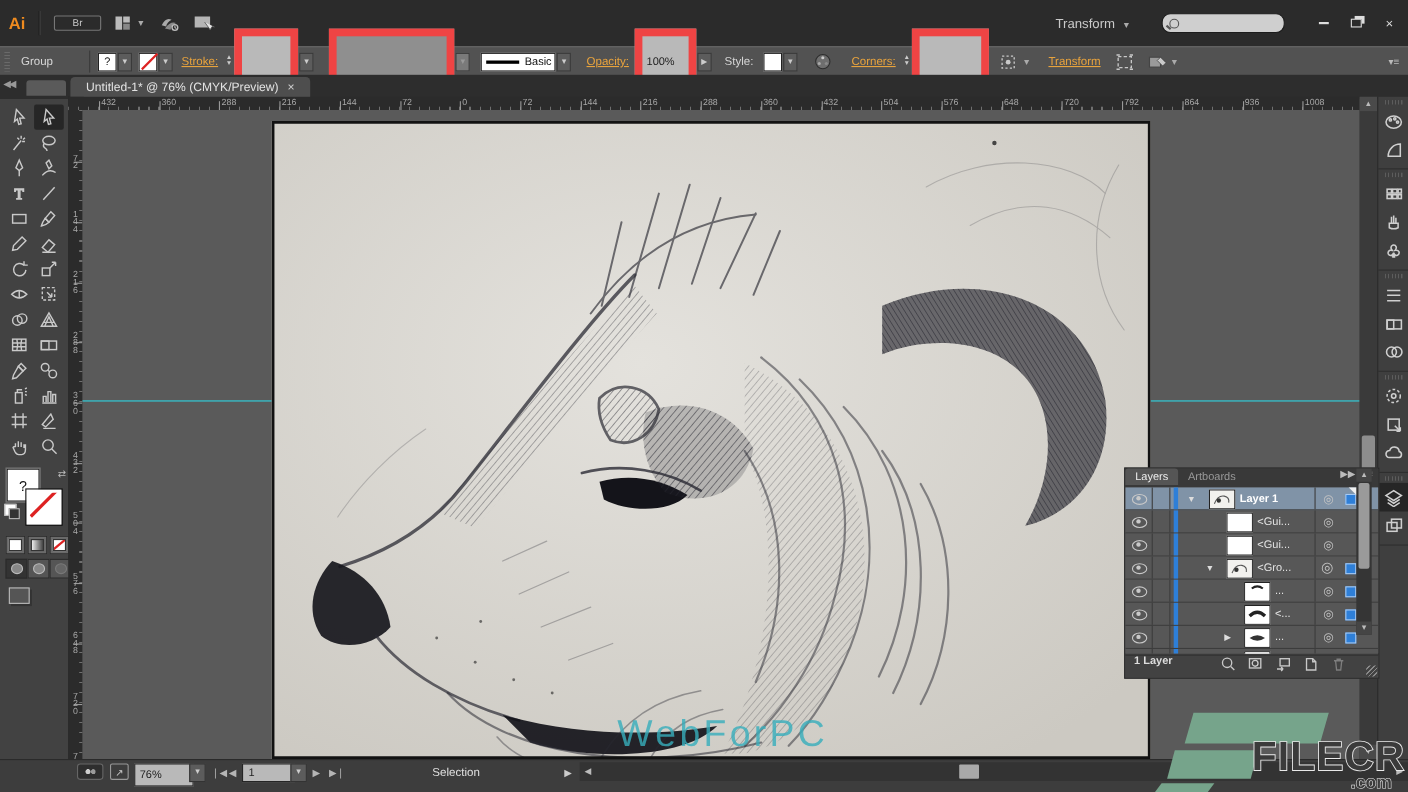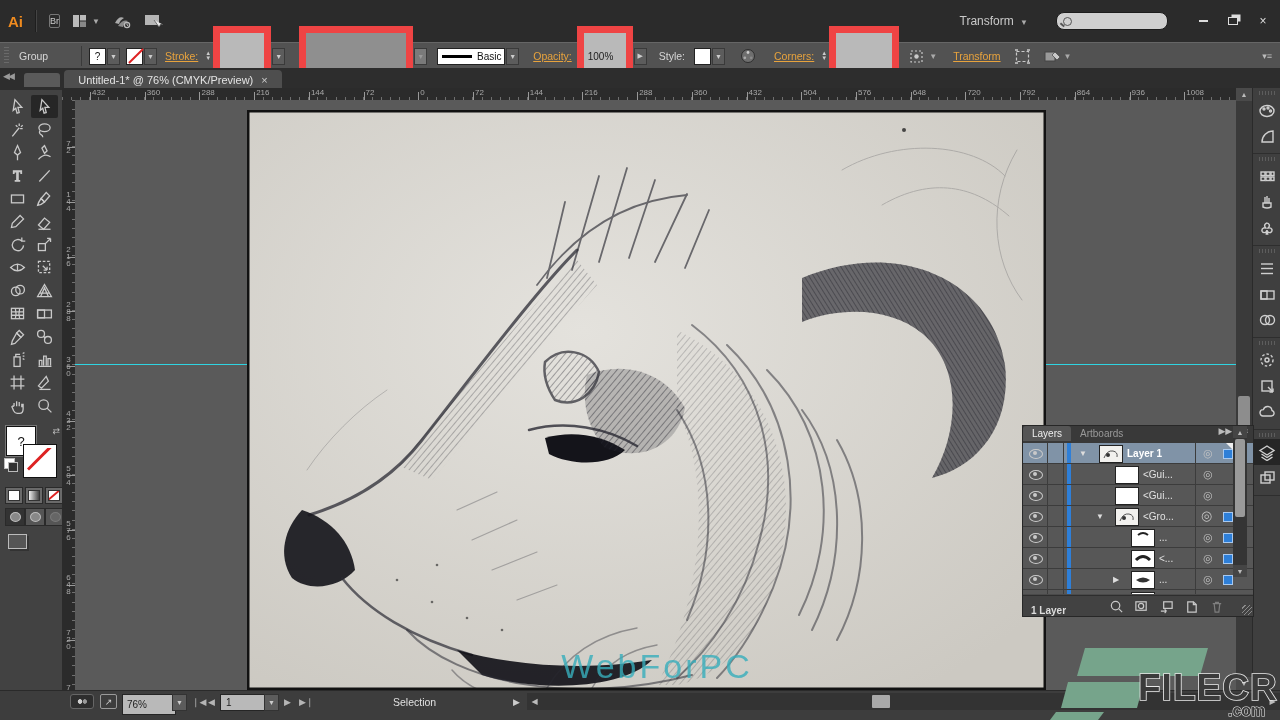--- a/index.html
+++ b/index.html
@@ -6,21 +6,21 @@
   #app{position:relative;width:1280px;height:720px;overflow:hidden;
        font-family:"Liberation Sans",sans-serif;background:#3f3f3f;
        -webkit-user-select:none;user-select:none;}
   
   #titlebar{position:absolute;left:0;top:0;width:1280px;height:42px;background:#2b2b2b;
             display:flex;align-items:center;color:#c9c9c9;font-size:12px;}
   #ai-logo{color:#ef8b1f;font-weight:bold;font-size:15px;margin:0 6px 0 8px;}
   .menu-item{padding:4px 11px;cursor:default;}
   .tb-sep{width:1px;height:22px;background:#1e1e1e;border-right:1px solid #444;margin:0 6px;}
   .qbtn{margin:0 6px;display:flex;align-items:center;color:#bbb;}
-  #br-btn{border:1px solid #777;font-size:9px;padding:1px 0;border-radius:2px;color:#ccc;}
+  #br-btn{border:1px solid #777;font-size:9px;padding:1px 16px;border-radius:2px;color:#ccc;}
   .mini-caret{font-size:8px;color:#aaa;margin-left:3px;}
   #titlebar-right{margin-left:auto;display:flex;align-items:center;}
   #workspace{font-size:12px;color:#c9c9c9;margin-right:28px;}
   #search-box{width:98px;height:16px;background:#cfcfcf;border:1px solid #1c1c1c;border-radius:8px;
               display:flex;align-items:center;padding:0 6px;margin-right:22px;}
   #search-icon{width:7px;height:7px;border:1.5px solid #555;border-radius:50%;position:relative;}
   #search-icon::after{content:"";position:absolute;left:-4px;top:6px;width:5px;height:1.5px;background:#555;transform:rotate(40deg);}
   .win-btn{width:26px;height:18px;display:flex;align-items:center;justify-content:center;color:#ddd;font-size:12px;margin-right:4px;}
   .win-btn.min::after{content:"";width:9px;border-bottom:2px solid #ddd;}
   .win-btn.restore::after{content:"";width:8px;height:6px;border:1.5px solid #ddd;box-shadow:3px -3px 0 -0.5px #ddd;}
@@ -131,21 +131,21 @@
   .llabel{position:absolute;top:5px;font-size:10px;color:#e2e2e2;white-space:nowrap;}
   .lrow.selected .llabel{color:#fff;font-weight:bold;}
   .rsep{position:absolute;left:172px;top:0;bottom:0;width:1px;background:#3c3c3c;}
   .target{position:absolute;left:180px;top:4px;font-size:11px;color:#c4c4c4;}
   .target.big{font-size:13px;top:2px;left:178px;}
   .selsq{position:absolute;left:200px;top:6px;width:8px;height:8px;background:#2e7fd8;border:1px solid #a9c9ef;}
   .corner-flag{position:absolute;right:18px;top:0;width:0;height:0;border-left:9px solid transparent;border-top:9px solid #f0f0f0;}
   #lp-scroll{position:absolute;left:210px;top:0;width:14px;height:151px;background:#353535;}
   #lp-sthumb{position:absolute;left:2px;top:13px;width:10px;height:78px;background:#9a9a9a;border-radius:2px;}
   .lp-sbtn{position:absolute;left:0;width:14px;height:12px;color:#bbb;font-size:7px;display:flex;align-items:center;justify-content:center;background:#454545;}
-  #lp-footer{position:absolute;left:0;bottom:0;width:100%;height:20px;background:#424242;border-top:1px solid #2e2e2e;display:flex;align-items:flex-end;}
+  #lp-footer{position:absolute;left:0;bottom:0;width:100%;height:20px;background:#424242;border-top:1px solid #2e2e2e;display:flex;align-items:flex-start;}
   #lp-count{font-size:10px;color:#ddd;margin-left:8px;font-weight:bold;}
   #lp-ficons{position:absolute;left:86px;display:flex;gap:10px;}
   .ficon svg{width:15px;height:15px;}
   .ficon svg *{stroke:#c9c9c9;stroke-width:1.3;fill:none;}
   .ficon.dim svg *{stroke:#7e7e7e;}
   #lp-grip{position:absolute;right:1px;bottom:1px;width:10px;height:10px;
            background:repeating-linear-gradient(135deg,transparent 0 2px,#8a8a8a 2px 3px);}
   
   #statusbar{position:absolute;left:0;top:690px;width:1280px;height:30px;background:#3d3d3d;border-top:1px solid #2a2a2a;
              color:#cfcfcf;font-size:10px;z-index:6;}

